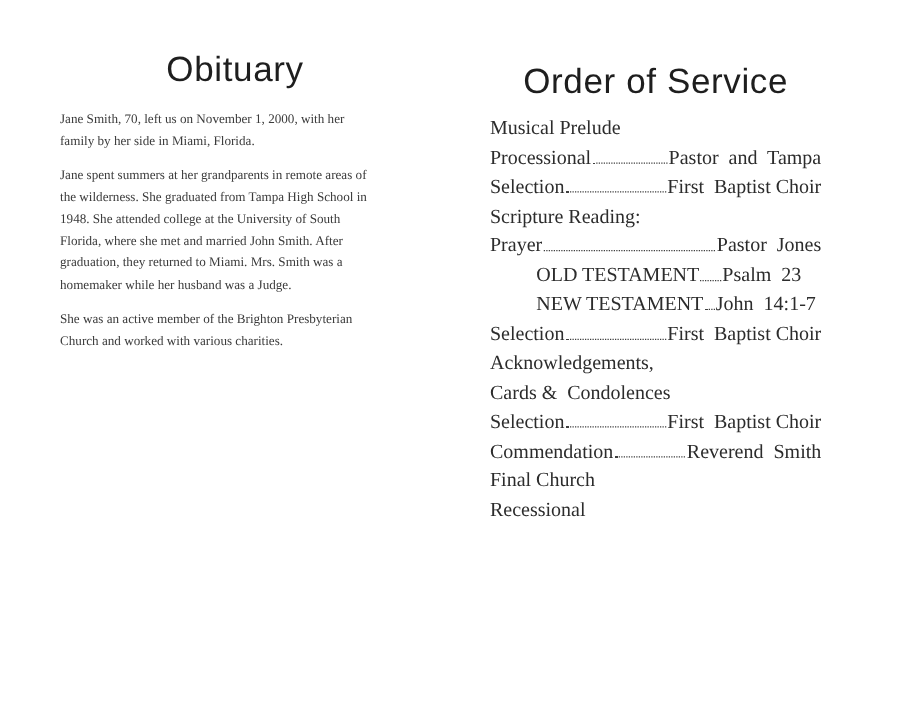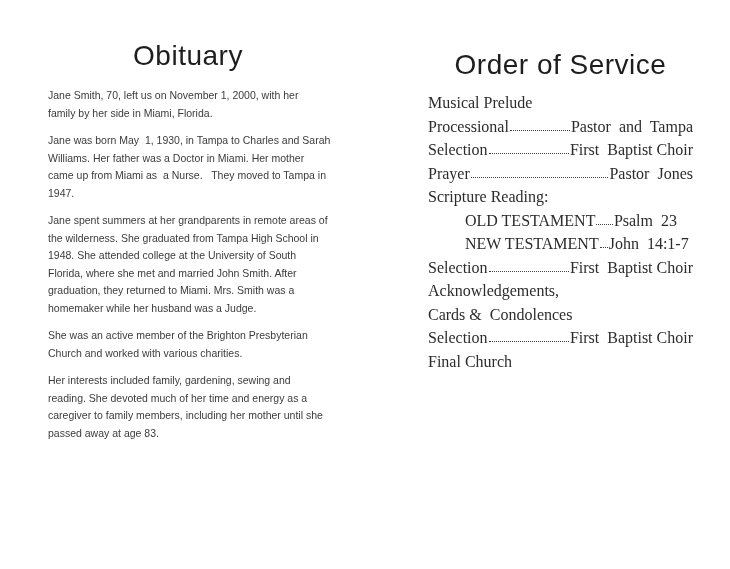--- a/index.html
+++ b/index.html
@@ -24,31 +24,31 @@
     font-family: "Liberation Sans", sans-serif;
     font-size: 28px;
     line-height: 32px;
     font-weight: 400;
     color: #1e1e1e;
     text-align: center;
     letter-spacing: 0.5px;
   }
   .para {
     margin: 0 0 10px 0;
-    font-family: Liberation Sans, sans-serif;
+    font-family: Liberation Serif, serif;
     font-size: 10.5px;
     line-height: 17.5px;
     color: #3b3b3b;
     white-space: pre;
   }
 
   
   .col-order {
     position: absolute;
-    left: 428px;
+    left: 392px;
     top: 48px;
     width: 265px;
   }
   .col-order .page-title {
     margin: 0 0 14px 0;
     font-family: "Liberation Sans", sans-serif;
     font-size: 28px;
     line-height: 34px;
     font-weight: 400;
     color: #1e1e1e;
@@ -79,64 +79,56 @@
 </head>
 <body>
 
 <div class="page">
 
   <section class="col-obituary">
     <h1 class="page-title">Obituary</h1>
     <div id="obituary-paragraphs">
         <p class="para">Jane Smith, 70, left us on November 1, 2000, with her
 family by her side in Miami, Florida.</p>
-        <p class="para">Jane was born May  1, 1930, in Tampa to Charles and Sarah
-Williams. Her father was a Doctor in Miami. Her mother
-came up from Miami as  a Nurse.   They moved to Tampa in
-1947.</p>
         <p class="para">Jane spent summers at her grandparents in remote areas of
 the wilderness. She graduated from Tampa High School in
 1948. She attended college at the University of South
 Florida, where she met and married John Smith. After
 graduation, they returned to Miami. Mrs. Smith was a
 homemaker while her husband was a Judge.</p>
         <p class="para">She was an active member of the Brighton Presbyterian
 Church and worked with various charities.</p>
-        <p class="para">Her interests included family, gardening, sewing and
-reading. She devoted much of her time and energy as a
-caregiver to family members, including her mother until she
-passed away at age 83.</p>
       </div>
   </section>
 
   <section class="col-order">
     <h1 class="page-title">Order of Service</h1>
     <div id="order-items">
         <div class="order-row no-leader">
     <span class="label">Musical Prelude</span>
 
   </div>
         <div class="order-row">
     <span class="label">Processional</span>
     <span class="dots"></span>
     <span class="value">Pastor  and  Tampa</span>
   </div>
         <div class="order-row">
     <span class="label">Selection</span>
     <span class="dots"></span>
     <span class="value">First  Baptist Choir</span>
   </div>
+        <div class="order-row no-leader">
+    <span class="label">Scripture Reading:</span>
+
+  </div>
         <div class="order-row">
     <span class="label">Prayer</span>
     <span class="dots"></span>
     <span class="value">Pastor  Jones</span>
-  </div>
-        <div class="order-row no-leader">
-    <span class="label">Scripture Reading:</span>
-
   </div>
         <div class="order-row indent">
     <span class="label">OLD TESTAMENT</span>
     <span class="dots"></span>
     <span class="value">Psalm  23</span>
   </div>
         <div class="order-row indent">
     <span class="label">NEW TESTAMENT</span>
     <span class="dots"></span>
     <span class="value">John  14:1-7</span>
@@ -152,20 +144,29 @@
   </div>
         <div class="order-row no-leader">
     <span class="label">Cards &amp;  Condolences</span>
 
   </div>
         <div class="order-row">
     <span class="label">Selection</span>
     <span class="dots"></span>
     <span class="value">First  Baptist Choir</span>
   </div>
+        <div class="order-row">
+    <span class="label">Commendation</span>
+    <span class="dots"></span>
+    <span class="value">Reverend  Smith</span>
+  </div>
         <div class="order-row no-leader">
     <span class="label">Final Church</span>
+
+  </div>
+        <div class="order-row no-leader">
+    <span class="label">Recessional</span>
 
   </div>
       </div>
   </section>
 
 </div>
 
 </body></html>

